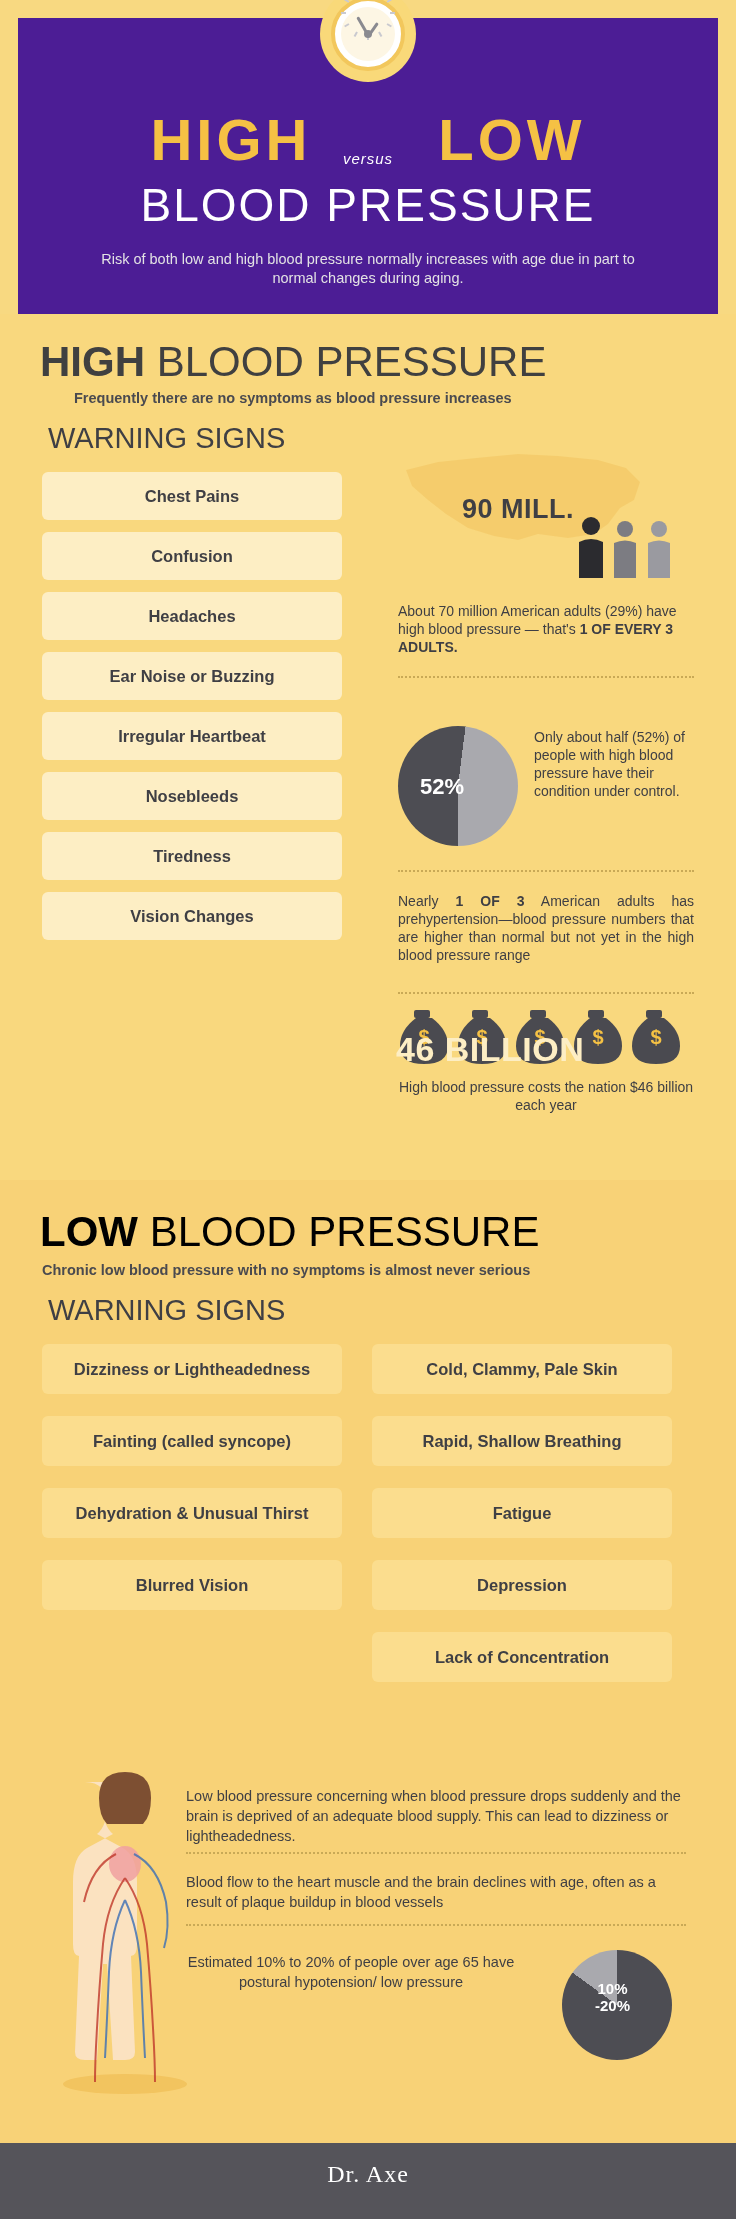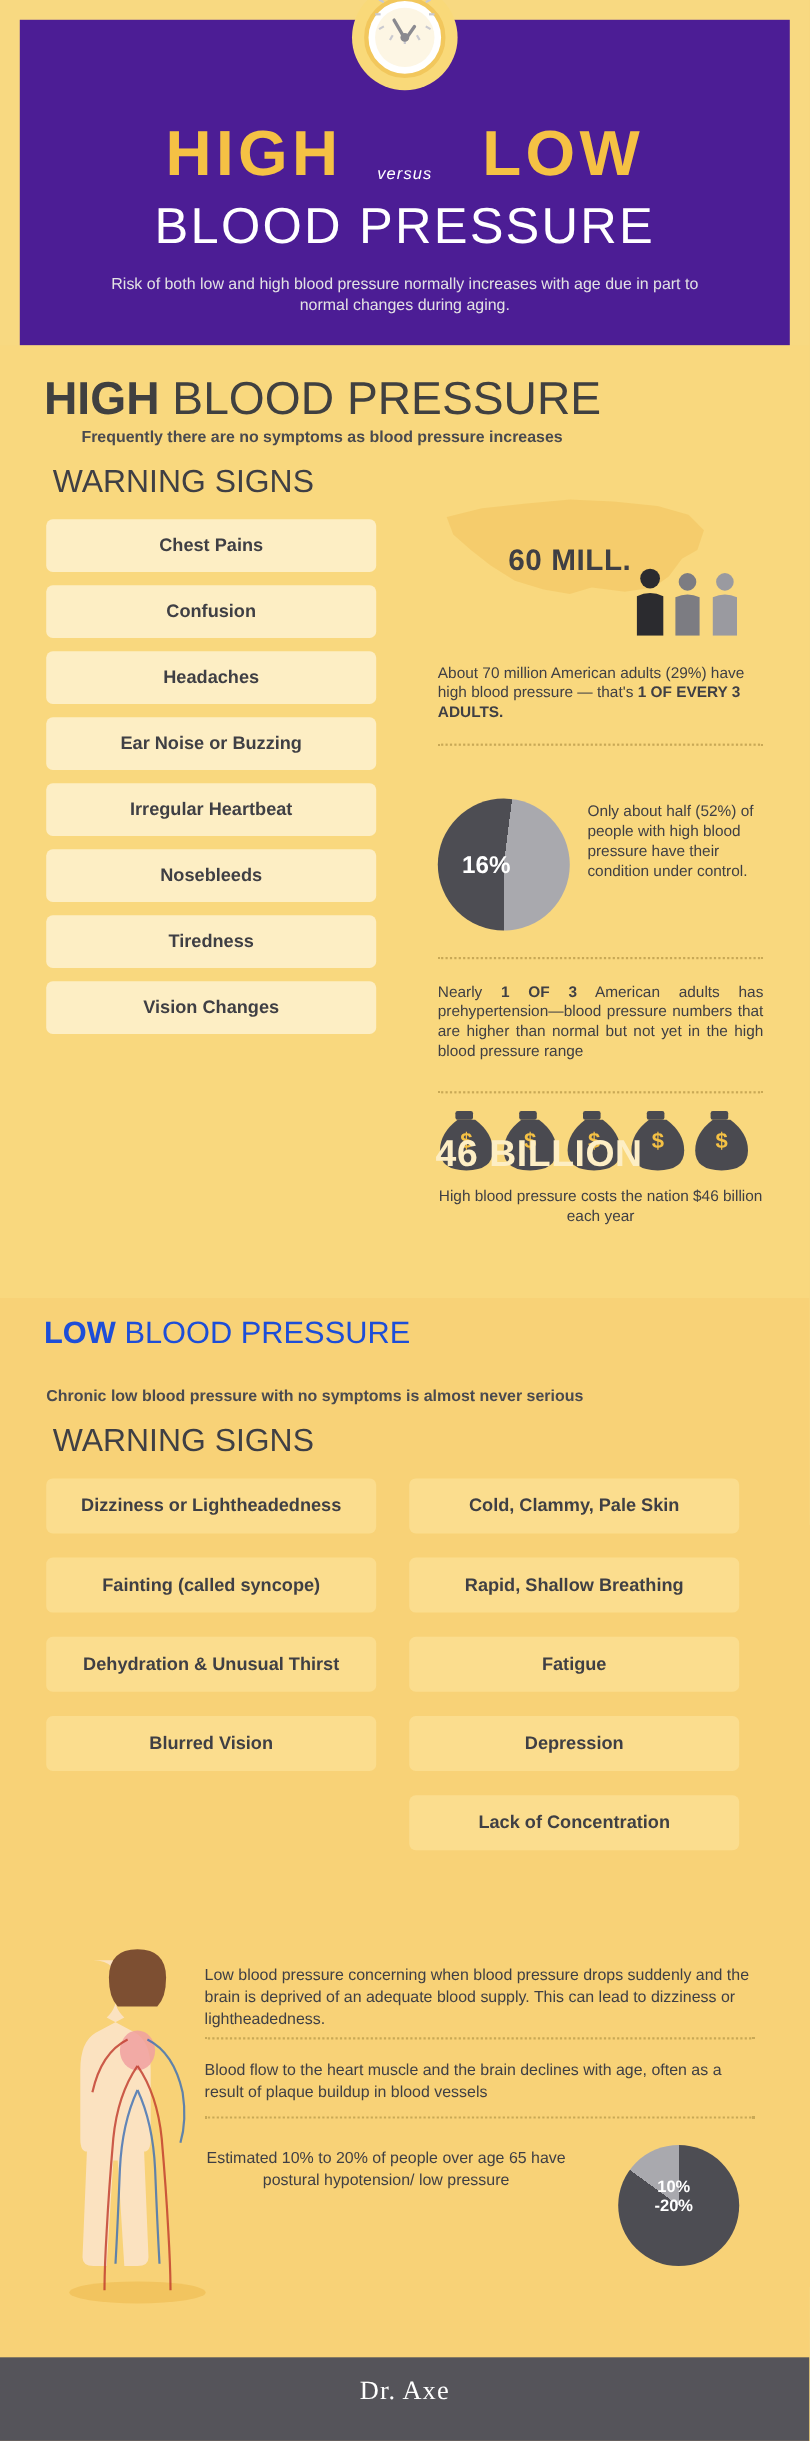--- a/index.html
+++ b/index.html
@@ -198,23 +198,23 @@
   }
 
   
   .sec-low{
     position:absolute;
     left:0; top:1180px; width:736px; height:963px;
     background:#f8d277;
   }
   .h2-line-low{
     position:absolute;
-    left:40px; top:16px;
-    font-size:28px;
-    color:#1d4ed8;
+    left:40px; top:28px;
+    font-size:42px;
+    color:#000000;
   }
   .h2-sub-low{
     position:absolute;
     left:42px; top:82px;
     font-size:14.5px;
     color:#4a4a4f;
     font-weight:bold;
   }
   .warn-title-low{
     position:absolute;
@@ -329,21 +329,21 @@
     <div class="pill" style="top:338px">Ear Noise or Buzzing</div>
     <div class="pill" style="top:398px">Irregular Heartbeat</div>
     <div class="pill" style="top:458px">Nosebleeds</div>
     <div class="pill" style="top:518px">Tiredness</div>
     <div class="pill" style="top:578px">Vision Changes</div>
 
     <svg class="map" viewBox="0 0 250 110">
       <path fill="#f2c45f" d="M8,28 L40,20 L78,16 L120,12 L160,14 L200,18 L228,26 L242,40 L236,58 L222,66 L210,82 L196,92 L170,96 L140,92 L120,98 L96,94 L70,86 L48,72 L30,58 L14,44 Z"></path>
     </svg>
 
-    <div class="stat70">60 MILL.</div>
+    <div class="stat70">90 MILL.</div>
 
     <svg class="people" viewBox="0 0 110 62">
       <g fill="#2b2b2f">
         <circle cx="16" cy="10" r="9"></circle>
         <path d="M4,26 q12,-6 24,0 l0,36 l-24,0 Z"></path>
       </g>
       <g fill="#7c7c82">
         <circle cx="50" cy="13" r="8"></circle>
         <path d="M39,27 q11,-5 22,0 l0,35 l-22,0 Z"></path>
       </g>
@@ -353,21 +353,21 @@
       </g>
     </svg>
 
     <div class="txt-block" style="left:398px;top:288px;width:296px;">
       <span>About 70 million American adults (29%) have high blood pressure — that's </span><b>1 OF EVERY 3 ADULTS.</b>
     </div>
 
     <div class="dots" style="left:398px;top:362px;width:296px;"></div>
 
     <div class="pie"></div>
-    <div class="pie-label">16%</div>
+    <div class="pie-label">52%</div>
     <div class="txt-block" style="left:534px;top:414px;width:166px;">Only about half (52%) of people with high blood pressure have their condition under control.</div>
 
     <div class="dots" style="left:398px;top:556px;width:296px;"></div>
 
     <div class="txt-block" style="left:398px;top:578px;width:296px;text-align:justify;">
       <span>Nearly </span><b>1 OF 3</b><span> American adults has prehypertension—blood pressure numbers that are higher than normal but not yet in the high blood pressure range</span>
     </div>
 
     <div class="dots" style="left:398px;top:678px;width:296px;"></div>
 

